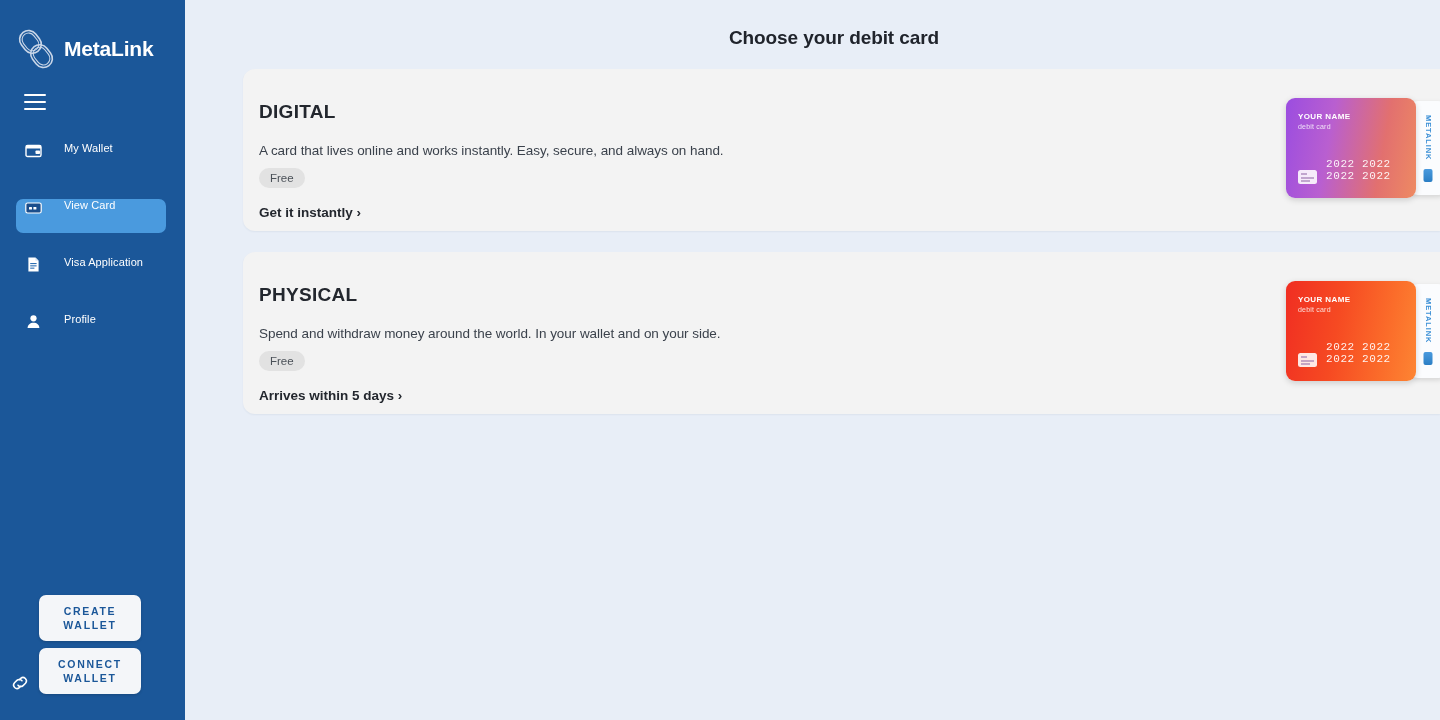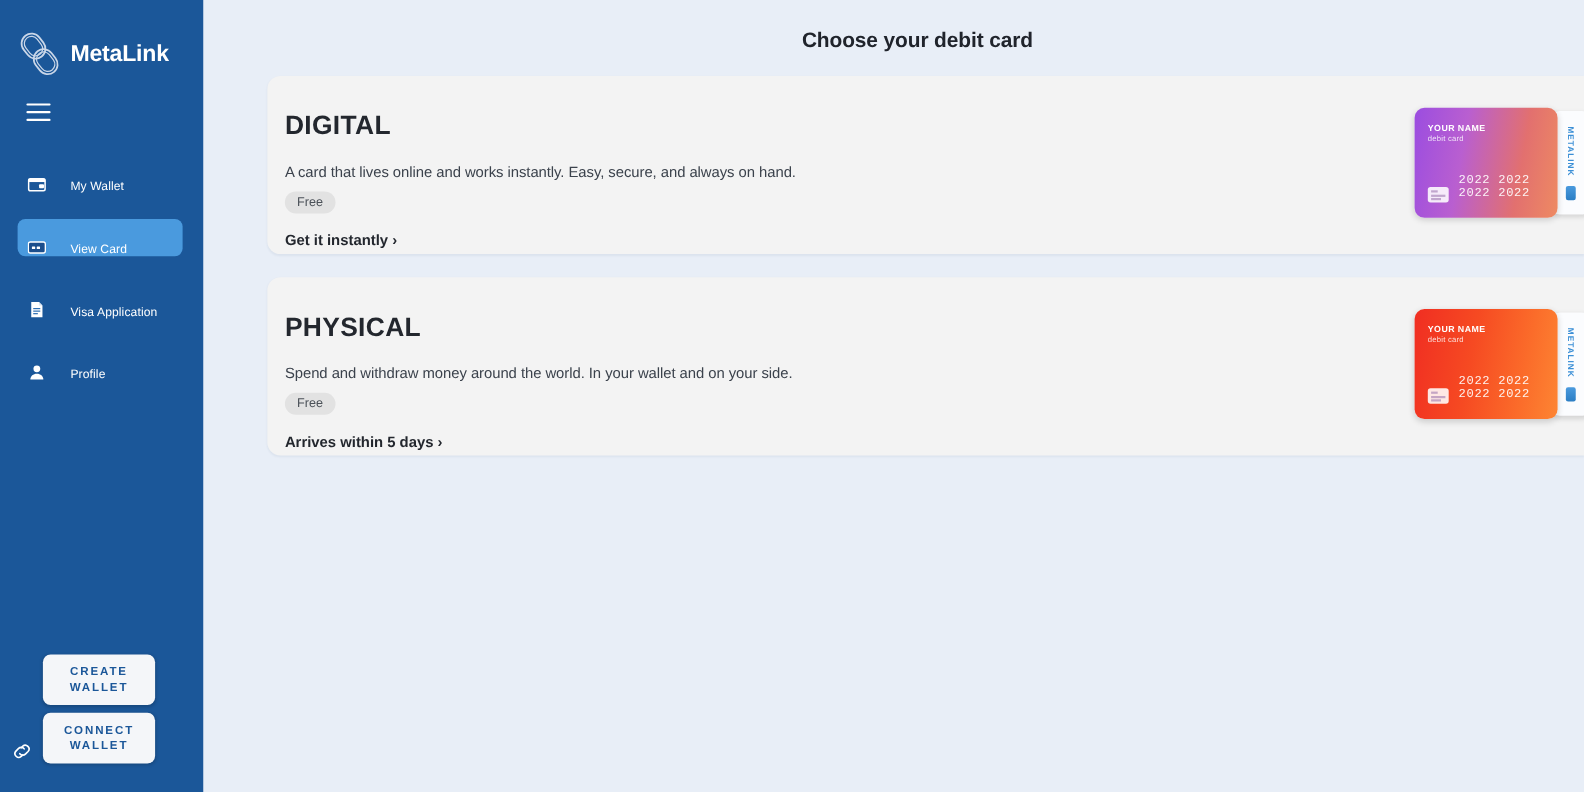--- a/index.html
+++ b/index.html
@@ -36,21 +36,21 @@
   .hamburger {
     margin: 18px 0 0 24px;
     width: 22px; height: 16px;
     display: flex; flex-direction: column; justify-content: space-between;
     cursor: pointer;
   }
   .hamburger span { display: block; height: 2px; background: #ffffff; border-radius: 1px; }
 
   .nav { margin-top: 32px; }
   .nav-item {
-    display: flex; align-items: flex-end;
+    display: flex; align-items: flex-start;
     height: 34px;
     margin: 0 19px 23px 16px;
     padding-left: 9px;
     border-radius: 7px;
     cursor: pointer;
     color: #ffffff;
   }
   .nav-item.active { background: #4a9ade; }
   .nav-icon {
     width: 17px; height: 17px; flex: 0 0 17px;
@@ -113,21 +113,21 @@
     background: #f3f3f3;
     border-radius: 12px 0 0 12px;
     margin-left: 15px;
     height: 162px;
     overflow: hidden;
     box-shadow: 0 1px 2px rgba(25,50,90,0.06);
   }
   .panel + .panel { margin-top: 21px; }
   .panel-body { padding: 32px 0 0 16px; }
   .panel-title {
-    font-size: 24px;
+    font-size: 19px;
     font-weight: 700;
     color: #23272e;
     letter-spacing: 0.3px;
   }
   .panel-desc {
     margin-top: 20px;
     font-size: 13.5px;
     color: #3b424c;
     letter-spacing: -0.05px;
   }

